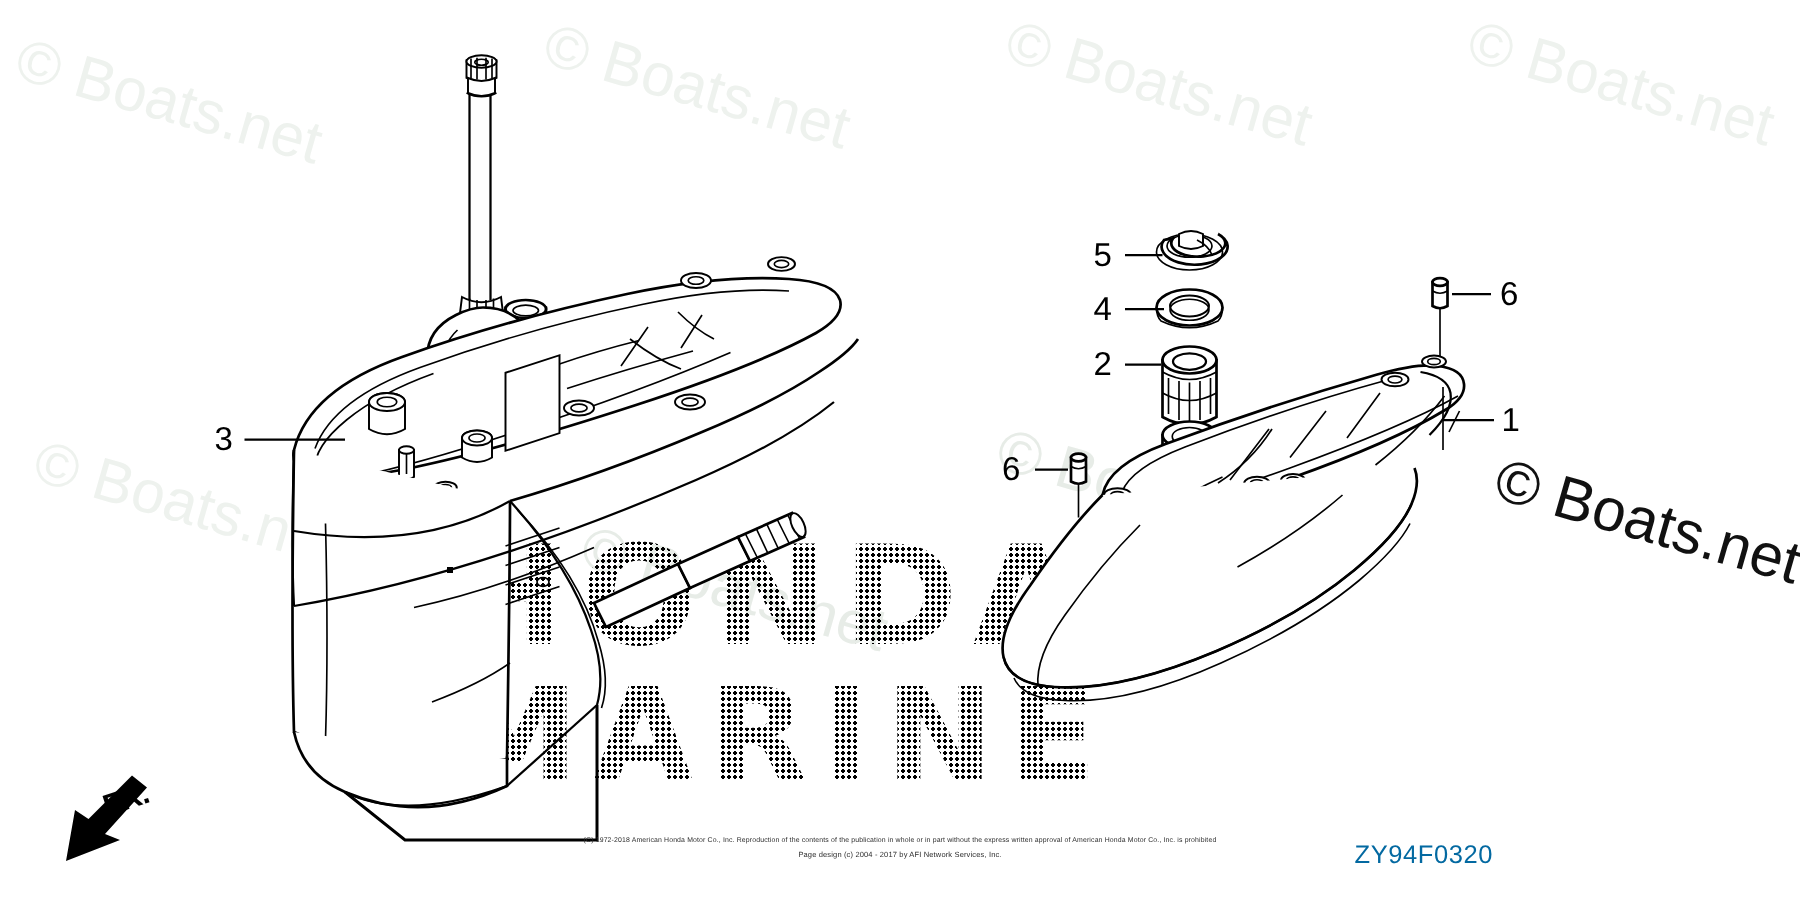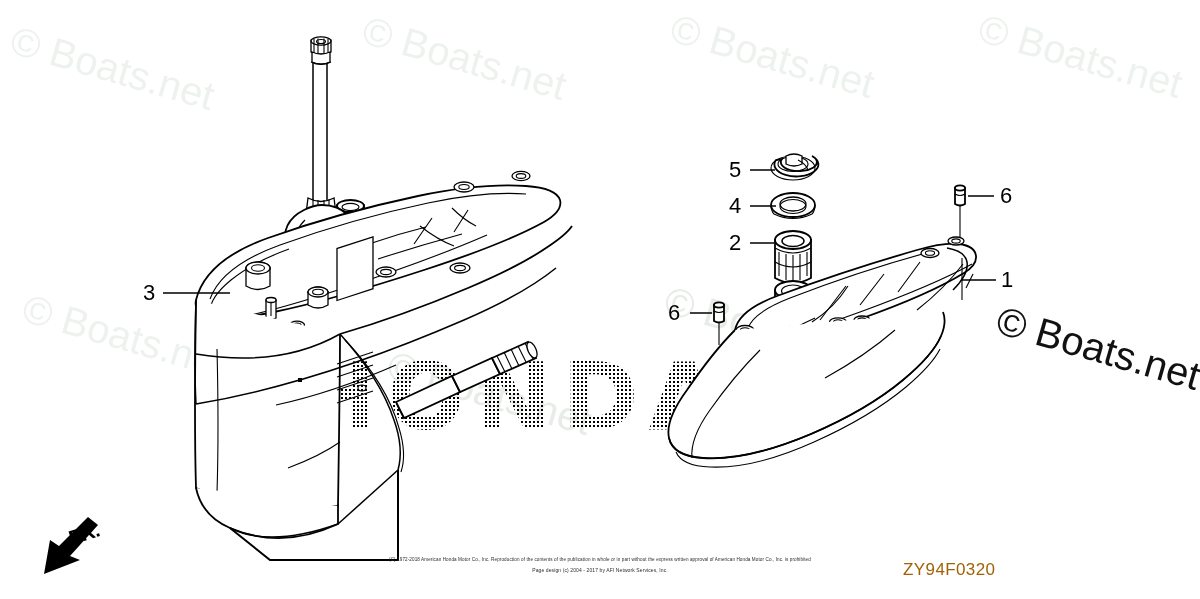--- a/index.html
+++ b/index.html
@@ -53,21 +53,21 @@
 
   
   .footer{
     position:absolute;left:0;right:0;top:556px;text-align:center;
     font-family:"Liberation Sans", sans-serif;
   }
   .footer .cline{font-size:4.6px;color:#2c2c2c;letter-spacing:0.1px;line-height:1.9;white-space:nowrap;}
   .footer .cline2{font-size:5px;color:#2c2c2c;letter-spacing:0.1px;line-height:2;}
   .diagid{
     position:absolute;left:903px;top:560px;font-size:17px;
-    font-family:"Liberation Sans", sans-serif;color:#a16207;letter-spacing:0.4px;
+    font-family:"Liberation Sans", sans-serif;color:#0369a1;letter-spacing:0.4px;
   }
   .frtxt{
     position:absolute;left:66px;top:528px;font-size:20px;font-weight:bold;
     font-family:"Liberation Sans", sans-serif;color:#000;
     transform:rotate(-18deg);transform-origin:left top;letter-spacing:-0.5px;
   }
 </style>
 </head>
 <body>
 
@@ -76,20 +76,21 @@
   <div class="wm wm-light" style="left:18px;top:18px;font-size:40px;transform:rotate(16deg);">© Boats.net</div>
   <div class="wm wm-light" style="left:370px;top:8px;font-size:40px;transform:rotate(16deg);">© Boats.net</div>
   <div class="wm wm-light" style="left:678px;top:6px;font-size:40px;transform:rotate(16deg);">© Boats.net</div>
   <div class="wm wm-light" style="left:986px;top:6px;font-size:40px;transform:rotate(16deg);">© Boats.net</div>
   <div class="wm wm-light" style="left:30px;top:286px;font-size:40px;transform:rotate(16deg);">© Boats.net</div>
   <div class="wm wm-mid" style="left:395px;top:343px;font-size:40px;transform:rotate(16deg);">© Boats.net</div>
   <div class="wm wm-mid" style="left:672px;top:278px;font-size:40px;transform:rotate(16deg);">© Boats.net</div>
 
   <div class="hondawm">
     <div class="ln l1">HONDA</div>
+    <div class="ln l2">MARINE</div>
   </div>
 
   <svg class="draw" viewBox="0 0 1200 599">
 
     <g>
 
       <g>
         <path class="ln w15" d="M313 48 L313 200 M327 48 L327 200"></path>
         <path class="wht" d="M311 40 q10 -5 20 0 l0 12 q-10 5 -20 0 z"></path>
         <ellipse class="wht" cx="321" cy="41" rx="10" ry="4.2"></ellipse>

